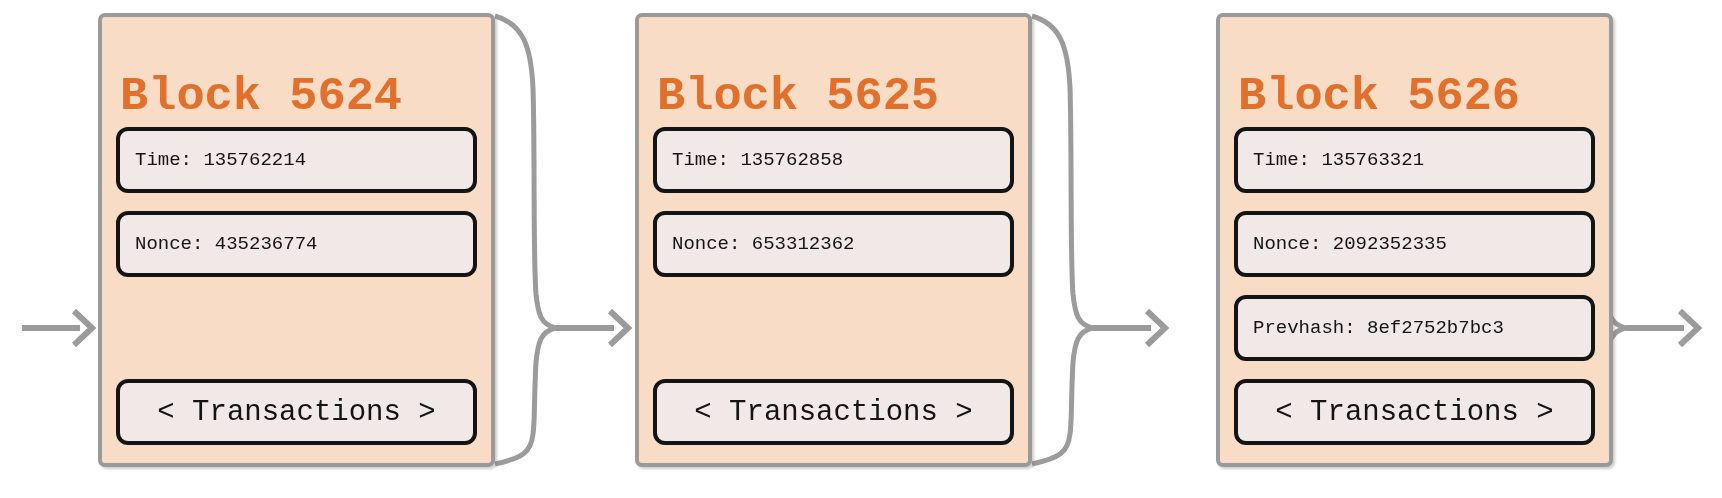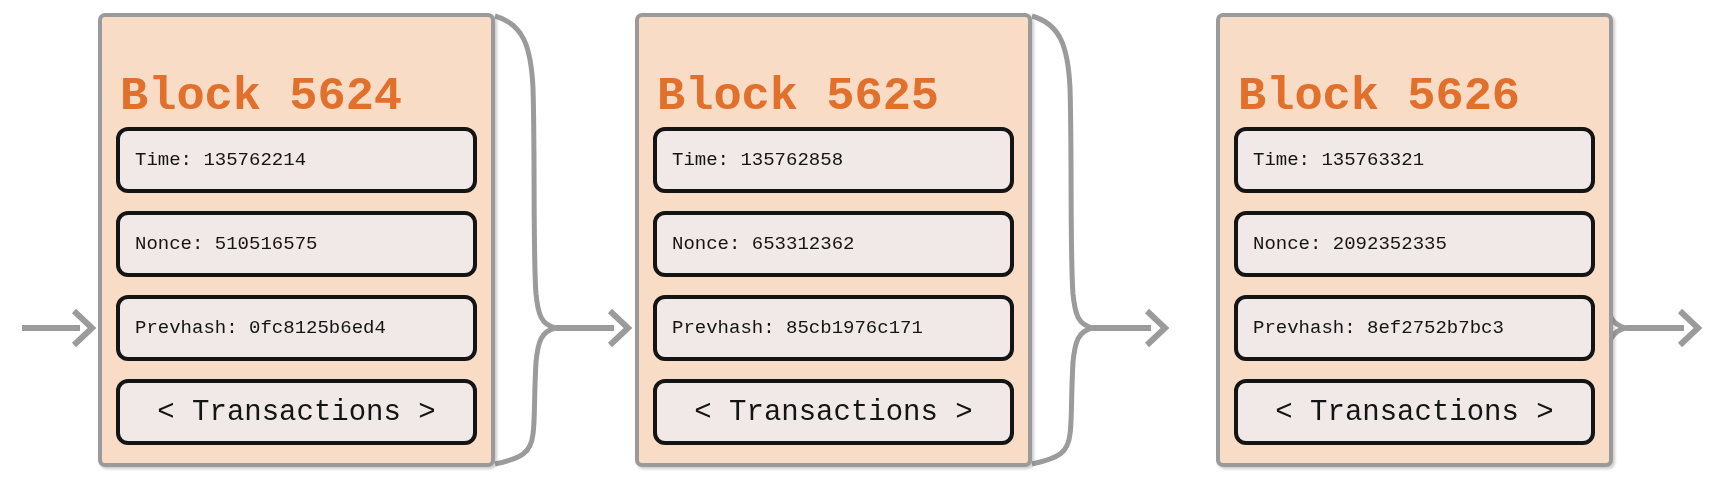--- a/index.html
+++ b/index.html
@@ -103,30 +103,28 @@
       <g>
         <path d="M1626 328 H1684" stroke-width="6"></path>
         <path d="M1680 311 L1698 328 L1680 345" stroke-width="6"></path>
       </g>
     </g>
   </svg>
 
   <article class="block-card b0">
     <h2 class="block-title">Block 5624</h2>
     <div class="fieldbox time">Time: 135762214</div>
-    <div class="fieldbox nonce">Nonce: 510516575</div>
-    <div class="fieldbox prevhash">Prevhash: 0fc8125b6ed4</div>
+    <div class="fieldbox nonce">Nonce: 435236774</div>
     <div class="fieldbox tx">&lt; Transactions &gt;</div>
   </article>
 
   <article class="block-card b1">
     <h2 class="block-title">Block 5625</h2>
     <div class="fieldbox time">Time: 135762858</div>
     <div class="fieldbox nonce">Nonce: 653312362</div>
-    <div class="fieldbox prevhash">Prevhash: 85cb1976c171</div>
     <div class="fieldbox tx">&lt; Transactions &gt;</div>
   </article>
 
   <article class="block-card b2">
     <h2 class="block-title">Block 5626</h2>
     <div class="fieldbox time">Time: 135763321</div>
     <div class="fieldbox nonce">Nonce: 2092352335</div>
     <div class="fieldbox prevhash">Prevhash: 8ef2752b7bc3</div>
     <div class="fieldbox tx">&lt; Transactions &gt;</div>
   </article>

